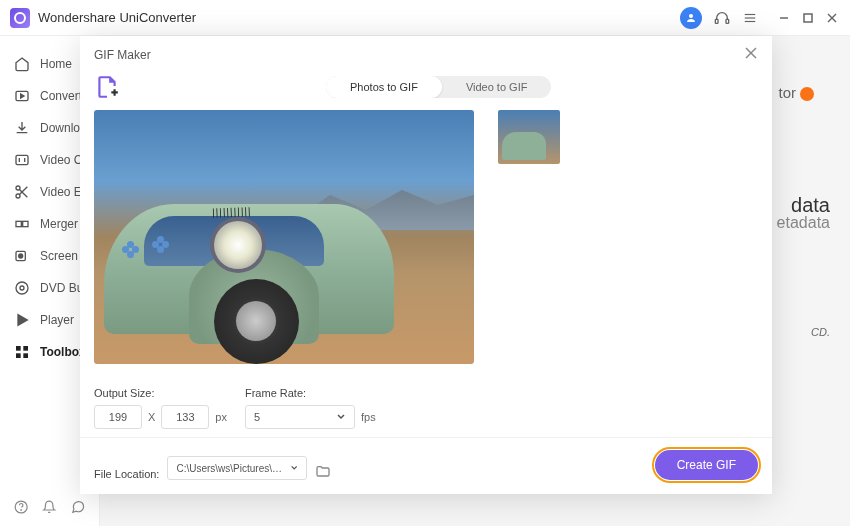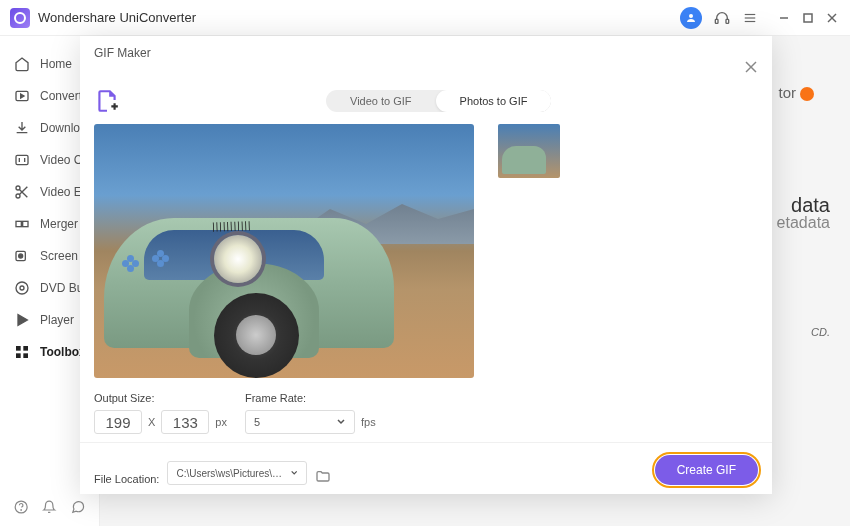--- a/index.html
+++ b/index.html
@@ -24,21 +24,21 @@
     .footer-icon { width: 18px; height: 18px; color: #888; cursor: pointer; }
     
     .content { flex: 1; background: #f5f5f5; position: relative; padding: 18px; }
     .bg-text1 { position: absolute; right: 36px; top: 48px; font-size: 15px; color: #666; }
     .bg-badge { width: 14px; height: 14px; background: #f97316; border-radius: 50%; display: inline-block; vertical-align: middle; margin-left: 4px; }
     .bg-text2 { position: absolute; right: 20px; top: 158px; font-size: 20px; color: #333; font-weight: 400; }
     .bg-text3 { position: absolute; right: 20px; top: 178px; font-size: 16px; color: #888; }
     .bg-text4 { position: absolute; right: 20px; top: 290px; font-size: 11px; color: #666; font-style: italic; }
     
     .modal { position: absolute; top: 36px; left: 80px; width: 692px; height: 458px; background: #fff; box-shadow: 0 4px 30px rgba(0,0,0,0.15); display: flex; flex-direction: column; }
-    .modal-header { display: flex; padding: 10px 14px 6px; font-size: 12px; color: #555; flex-direction: column; }
+    .modal-header { display: flex; align-items: center; padding: 10px 14px 6px; font-size: 12px; color: #555; }
     .modal-close { margin-left: auto; cursor: pointer; color: #888; font-size: 16px; }
     .modal-toolbar { display: flex; align-items: center; padding: 4px 14px 10px; gap: 16px; }
     .add-file-icon { width: 26px; height: 26px; position: relative; cursor: pointer; }
     .add-file-svg { color: #7c5ce8; }
     .tab-group { display: flex; background: #eee; border-radius: 14px; overflow: hidden; margin-left: 190px; }
     .tab { padding: 5px 24px; font-size: 11px; color: #666; cursor: pointer; border-radius: 14px; }
     .tab.active { background: #fff; color: #333; box-shadow: 0 1px 3px rgba(0,0,0,0.1); }
     
     .modal-body { flex: 1; padding: 0 14px; display: flex; gap: 24px; }
     .preview-main { width: 380px; height: 254px; border-radius: 3px; position: relative; overflow: hidden; background: linear-gradient(180deg, #4a7fb5 0%, #6a9fd0 28%, #a08560 50%, #b5946a 65%, #c89968 100%); }
@@ -57,21 +57,21 @@
     .petal { position: absolute; width: 7px; height: 7px; background: #5a8fd0; border-radius: 50%; }
     .mountains { position: absolute; top: 70px; right: 0; width: 180px; height: 50px; background: linear-gradient(180deg, #6a7a8a 0%, #8a9aa8 100%); clip-path: polygon(0 80%, 20% 30%, 40% 60%, 60% 20%, 80% 50%, 100% 30%, 100% 100%, 0 100%); }
     
     .preview-thumb { width: 62px; height: 54px; border-radius: 2px; background: linear-gradient(180deg, #4a7fb5 0%, #b5946a 100%); position: relative; overflow: hidden; cursor: pointer; }
     .thumb-car { position: absolute; bottom: 4px; left: 4px; width: 44px; height: 28px; background: #8fb098; border-radius: 14px 12px 2px 2px; }
     
     .controls-row { display: flex; align-items: flex-end; gap: 18px; padding: 14px 14px 8px; }
     .control-group { display: flex; flex-direction: column; gap: 6px; }
     .control-label { font-size: 11px; color: #444; font-weight: 500; }
     .control-inputs { display: flex; align-items: center; gap: 6px; }
-    .num-input { width: 48px; height: 24px; border: 1px solid #ddd; border-radius: 3px; text-align: center; font-size: 15px; color: #555; }
+    .num-input { width: 48px; height: 24px; border: 1px solid #ddd; border-radius: 3px; text-align: center; font-size: 11px; color: #555; }
     .unit-text { font-size: 11px; color: #666; }
     .select-input { width: 110px; height: 24px; border: 1px solid #ddd; border-radius: 3px; padding: 0 8px; font-size: 11px; color: #555; display: flex; align-items: center; justify-content: space-between; cursor: pointer; }
     .x-sep { font-size: 11px; color: #666; }
     
     .modal-footer { display: flex; align-items: flex-end; padding: 12px 14px 14px; border-top: 1px solid #f0f0f0; margin-top: auto; }
     .file-loc-label { font-size: 11px; color: #444; margin-right: 8px; }
     .file-loc-input { width: 140px; height: 24px; border: 1px solid #ddd; border-radius: 3px; padding: 0 8px; font-size: 10px; color: #555; display: flex; align-items: center; justify-content: space-between; cursor: pointer; overflow: hidden; }
     .file-loc-input span:first-child { overflow: hidden; text-overflow: ellipsis; white-space: nowrap; }
     .folder-icon { width: 16px; height: 16px; margin-left: 8px; cursor: pointer; color: #888; }
     .create-btn { margin-left: auto; padding: 8px 22px; background: #7c5ce8; color: #fff; border: none; border-radius: 16px; font-size: 12px; cursor: pointer; position: relative; }
@@ -234,22 +234,22 @@
     </span>
   </div>
   <div class="modal-toolbar">
     <div class="add-file-icon">
       <svg class="add-file-svg" width="26" height="26" viewBox="0 0 24 24" fill="currentColor">
           <path d="M6 2h9l5 5v4h-2V8h-4V4H6v16h6v2H6a2 2 0 01-2-2V4a2 2 0 012-2z"></path>
           <path d="M18 16v-2h2v2h2v2h-2v2h-2v-2h-2v-2h2z" fill="#333"></path>
         </svg>
     </div>
     <div class="tab-group">
+      <div class="tab active">Photos to GIF</div>
       <div class="tab">Video to GIF</div>
-      <div class="tab active">Photos to GIF</div>
     </div>
   </div>
   <div class="modal-body">
     <div class="preview-main">
       <div class="mountains"></div>
       <div class="car">
         <div class="car-body">
           <div class="car-window"></div>
           <div class="flower f1">
               <div class="petal" style="top:0;left:5px"></div>

